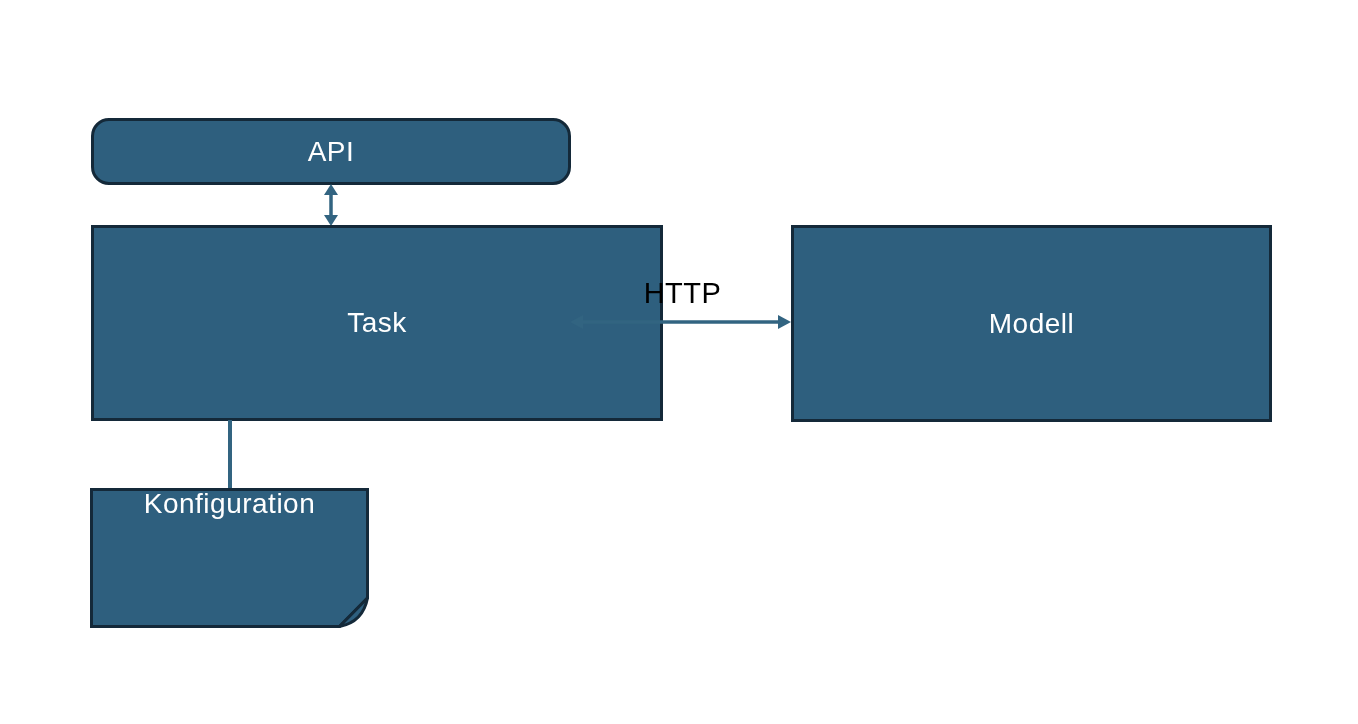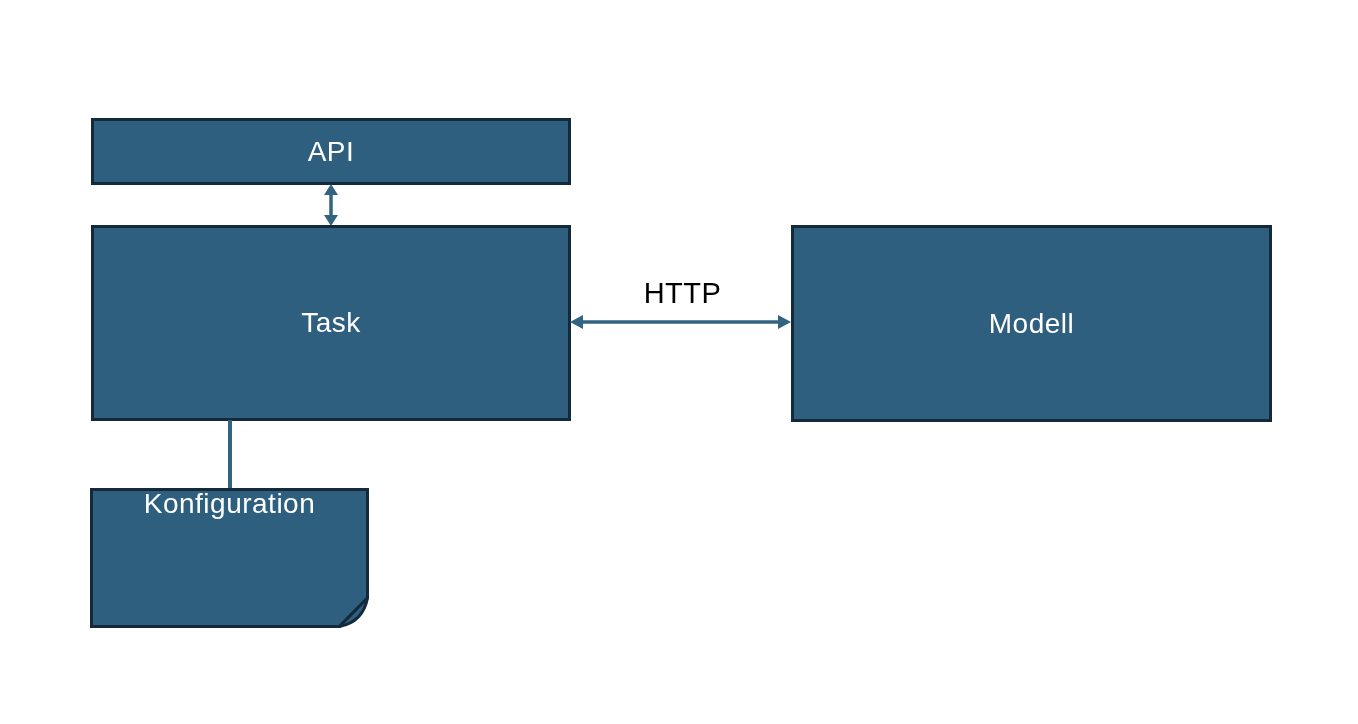--- a/index.html
+++ b/index.html
@@ -31,22 +31,22 @@
     display: flex;
     align-items: center;
     justify-content: center;
   }
   .node-label {
     color: var(--label-light);
     font-size: 28px;
     letter-spacing: 0.5px;
     white-space: nowrap;
   }
-  .api-node   { left: 91px;  top: 118px; width: 480px; height: 67px; }
-  .task-node  { left: 91px;  top: 225px; width: 480px; height: 196px; }
+  .api-node   { left: 91px;  top: 118px; width: 480px; height: 67px; border-radius: 18px; }
+  .task-node  { left: 91px;  top: 225px; width: 572px; height: 196px; }
   .modell-node{ left: 791px; top: 225px; width: 481px; height: 197px; }
 
   .note-svg {
     position: absolute;
     left: 90px; top: 488px;
     width: 279px; height: 140px;
   }
   .note-label-wrap {
     position: absolute;
     left: 90px; top: 488px;

